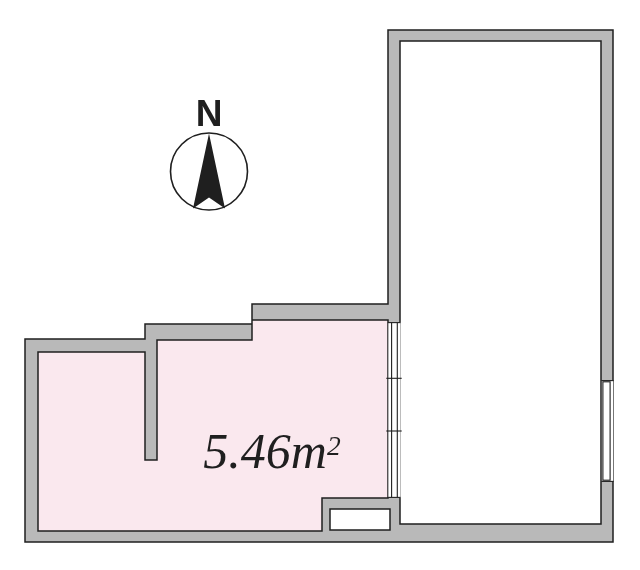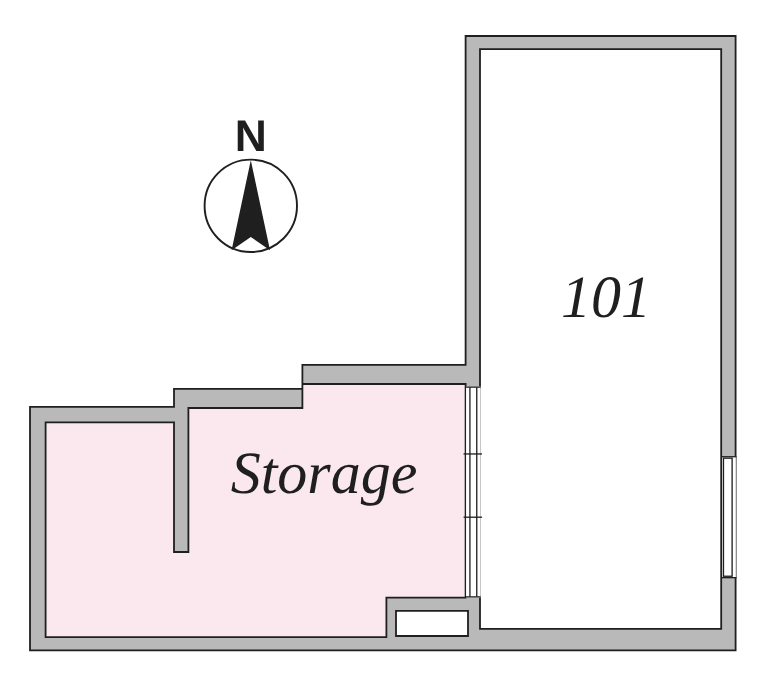--- a/index.html
+++ b/index.html
@@ -63,17 +63,16 @@
     </g>
 
     <g>
       <circle class="ring" cx="209" cy="171.5" r="38.5"></circle>
       <path class="needle" d="M209,133.5 L225,208.5 L209,197.5 L193,208.5 Z"></path>
     </g>
   </svg>
 
   <div class="lbl n-lbl">N</div>
 
-  <div class="lbl serif" id="lbl-101">101</div>
 
-  <div class="lbl serif" id="lbl-storage">Storage</div>
+  <div class="lbl serif" id="lbl-storage-area"><span>5.46m</span><sup>2</sup></div>
 
 </div>
 
 </body></html>

